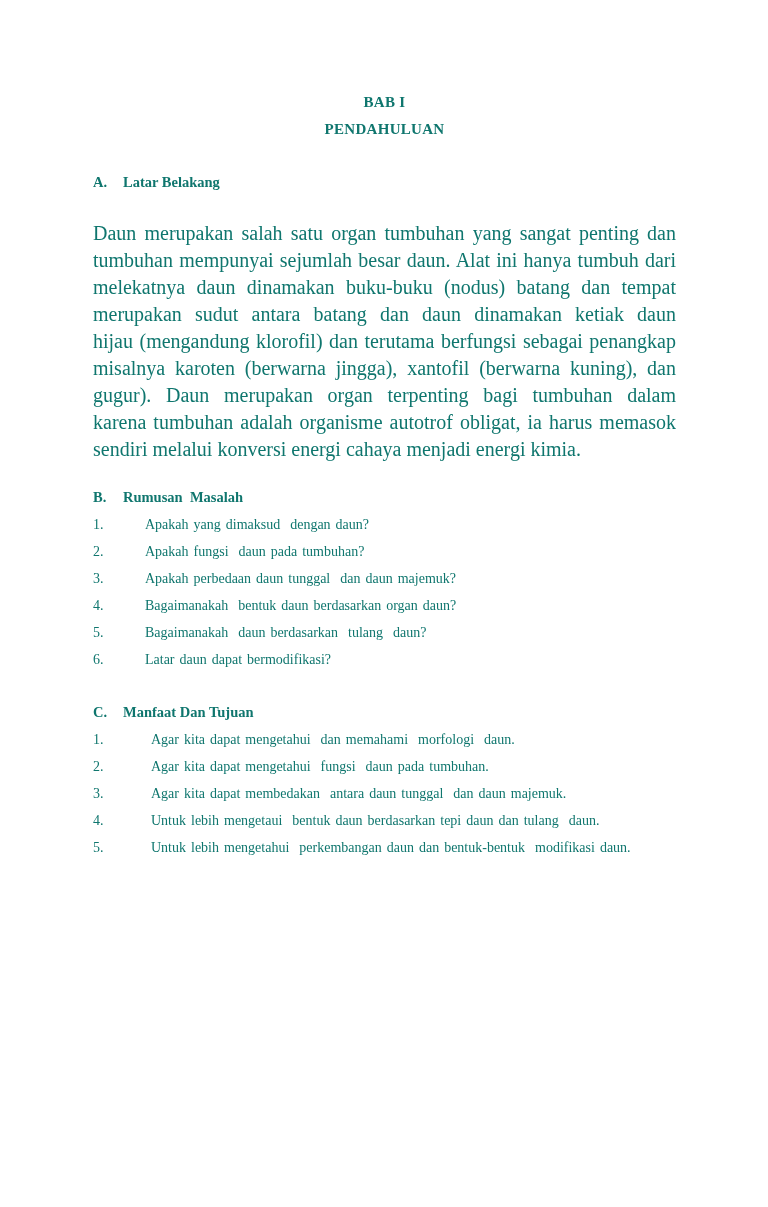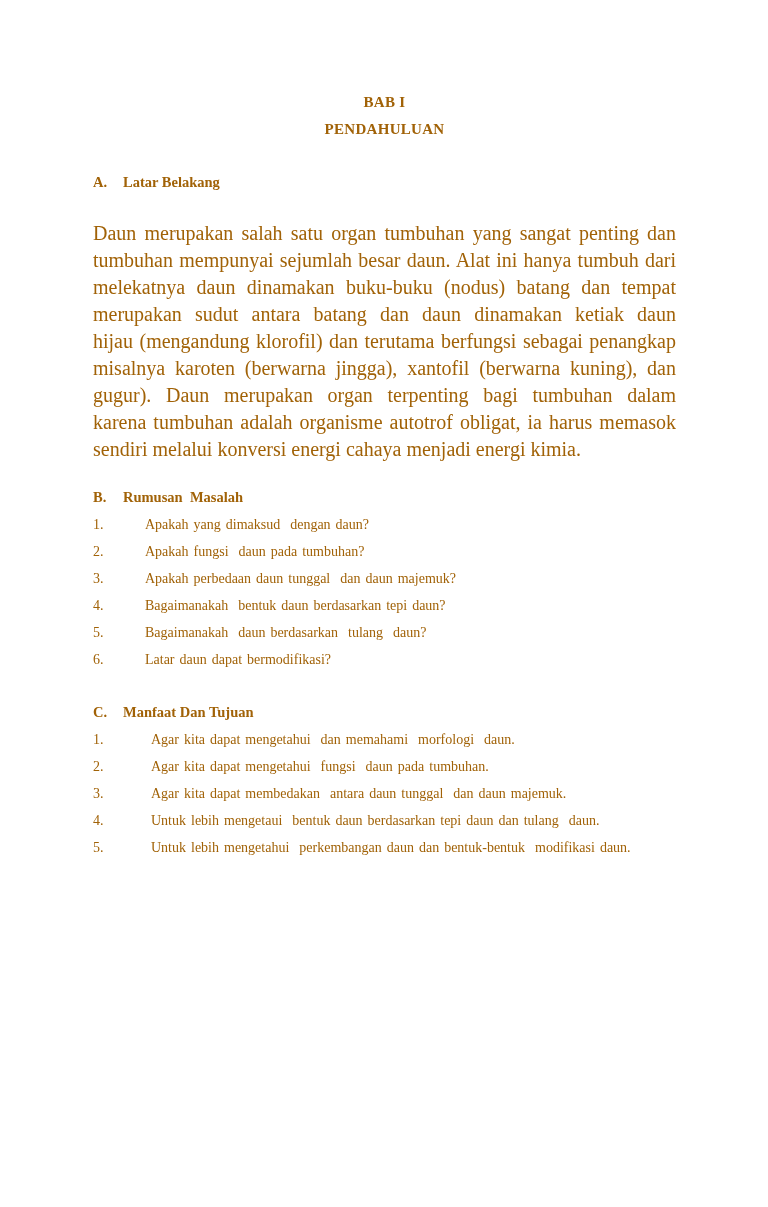--- a/index.html
+++ b/index.html
@@ -6,21 +6,21 @@
     margin: 0;
     padding: 0;
     background: #ffffff;
   }
   .page {
     position: relative;
     width: 768px;
     height: 1207px;
     background: #ffffff;
     font-family: "Liberation Serif", "DejaVu Serif", serif;
-    color: #a16207;
+    color: #0f766e;
     overflow: hidden;
     box-sizing: border-box;
     padding: 89px 92px 0 93px;
   }
   .content {
     width: 583px;
   }
   .doc-title {
     text-align: center;
     font-weight: bold;
@@ -117,21 +117,21 @@
       <div class="list-item">
         <span class="num">2.</span>
         <span class="txt">Apakah fungsi  daun pada tumbuhan?</span>
       </div>
       <div class="list-item">
         <span class="num">3.</span>
         <span class="txt">Apakah perbedaan daun tunggal  dan daun majemuk?</span>
       </div>
       <div class="list-item">
         <span class="num">4.</span>
-        <span class="txt">Bagaimanakah  bentuk daun berdasarkan tepi daun?</span>
+        <span class="txt">Bagaimanakah  bentuk daun berdasarkan organ daun?</span>
       </div>
       <div class="list-item">
         <span class="num">5.</span>
         <span class="txt">Bagaimanakah  daun berdasarkan  tulang  daun?</span>
       </div>
       <div class="list-item">
         <span class="num">6.</span>
         <span class="txt">Latar daun dapat bermodifikasi?</span>
       </div>
     </div>

